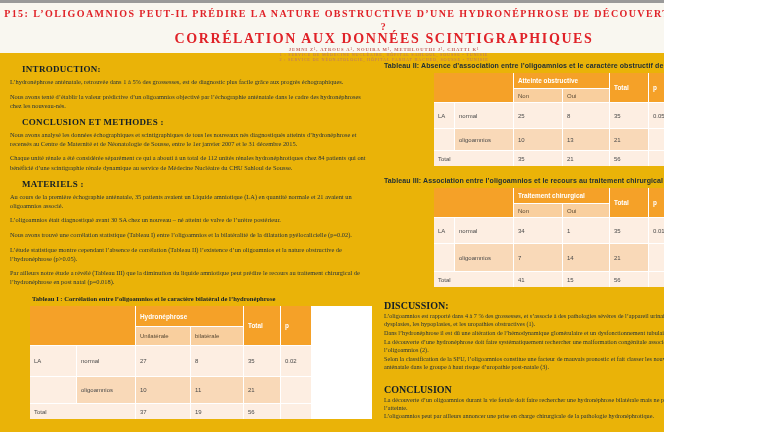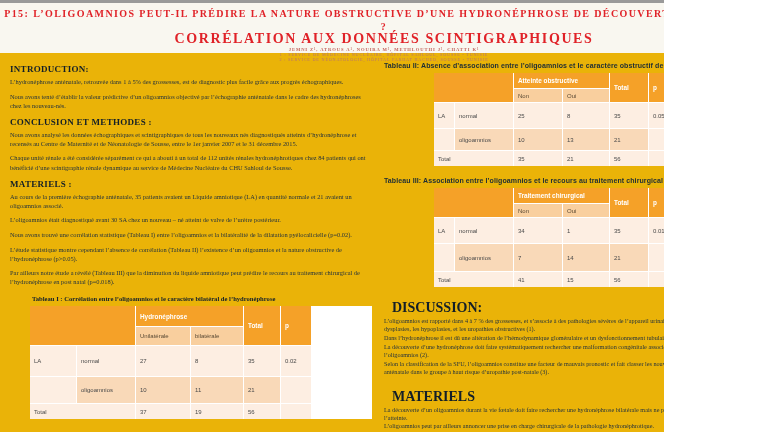--- a/index.html
+++ b/index.html
@@ -22,21 +22,21 @@
   .title2{
     font-weight:bold;color:#e02228;font-size:14px;line-height:12px;
     letter-spacing:1.6px;
   }
   .authors{font-size:4.6px;letter-spacing:.9px;color:#c2625c;margin-top:2px;font-weight:bold;}
   .affil{font-size:4.2px;letter-spacing:.8px;color:#b8736d;line-height:5.4px;}
   
   .colL{position:absolute;left:10px;top:57px;width:362px;}
   .colR{position:absolute;left:384px;top:62px;width:376px;}
   h3.sec{
-    font-size:9px;margin:7px 0 3px 0;color:#131f28;letter-spacing:.3px;
+    font-size:9px;margin:7px 0 3px 12px;color:#131f28;letter-spacing:.3px;
   }
   .colL p{font-size:6.4px;line-height:1.42;margin:0 0 5.5px 0;color:#26343d;}
   .tcapL{font-size:6.6px;font-weight:bold;color:#14212b;margin:9px 0 4px 22px;}
   .tcapR{
     font-family:"Liberation Sans", sans-serif;
     font-size:7px;font-weight:bold;color:#1d2d36;margin:0 0 4px 0;letter-spacing:.1px;
   }
   
   .ptable{display:grid;gap:1px;background:#ffffff;
     font-family:"Liberation Sans", sans-serif;font-size:6px;color:#4a4a4a;}
@@ -54,21 +54,21 @@
   .corner{grid-column:1/3;grid-row:1/3;}
   .group{grid-column:3/5;grid-row:1;}
   .colTotal{grid-column:5;grid-row:1/3;}
   .colP{grid-column:6;grid-row:1/3;}
   .s1{grid-column:3;grid-row:2;} .s2{grid-column:4;grid-row:2;}
   .c1{grid-column:1;} .c2{grid-column:2;} .c3{grid-column:3;}
   .c4{grid-column:4;} .c5{grid-column:5;} .c6{grid-column:6;}
   .r3{grid-row:3;} .r4{grid-row:4;} .r5{grid-row:5;}
   .tlab{grid-column:1/3;grid-row:5;}
   
-  h3.secR{font-size:14px;margin:13px 0 1px 8px;color:#131f28;}
+  h3.secR{font-size:10px;margin:13px 0 1px 0;color:#131f28;}
   .colR p{font-size:6.2px;line-height:1.28;margin:0 0 1px 0;color:#26343d;}
   .biblio{margin-top:13px;}
   .biblio .bh{font-size:4.6px;font-weight:bold;color:#1d2a33;}
   .gapT2{margin-top:2px;}
   .gapCap3{margin-top:11px;}
 </style>
 </head>
 <body>
 
 <div class="stage">
@@ -191,21 +191,21 @@
       <div class="cell bgA c5 r5">56</div>
       <div class="cell bgA c6 r5"></div>
     </div>
 
     <h3 class="secR">DISCUSSION:</h3>
     <p>L’oligoamnios est rapporté dans 4 à 7 % des grossesses, et s’associe à des pathologies sévères de l’appareil urinaire telles que l’agénésie rénale, les dysplasies, les hypoplasies, et les uropathies obstructives (1).</p>
     <p>Dans l’hydronéphrose il est dû une altération de l’hémodynamique glomérulaire et un dysfonctionnement tubulaire.</p>
     <p>La découverte d’une hydronéphrose doit faire systématiquement rechercher une malformation congénitale associée qui est cependant gênée par l’oligoamnios (2).</p>
     <p>Selon la classification de la SFU, l’oligoamnios constitue une facteur de mauvais pronostic et fait classer les nouveaux nés ayant une hydronéphrose anténatale dans le groupe à haut risque d’uropathie post-natale (3).</p>
 
-    <h3 class="secR">MATERIELS</h3>
+    <h3 class="secR">CONCLUSION</h3>
     <p>La découverte d’un oligoamnios durant la vie fœtale doit faire rechercher une hydronéphrose bilatérale mais ne peut pas prédire la nature obstructive de l’atteinte.</p>
     <p>L’oligoamnios peut par ailleurs annoncer une prise en charge chirurgicale de la pathologie hydronéphrotique.</p>
 
     <div class="biblio">
       <div class="bh">Bibliographie:</div>
 
     </div>
   </div>
 
 </div>

